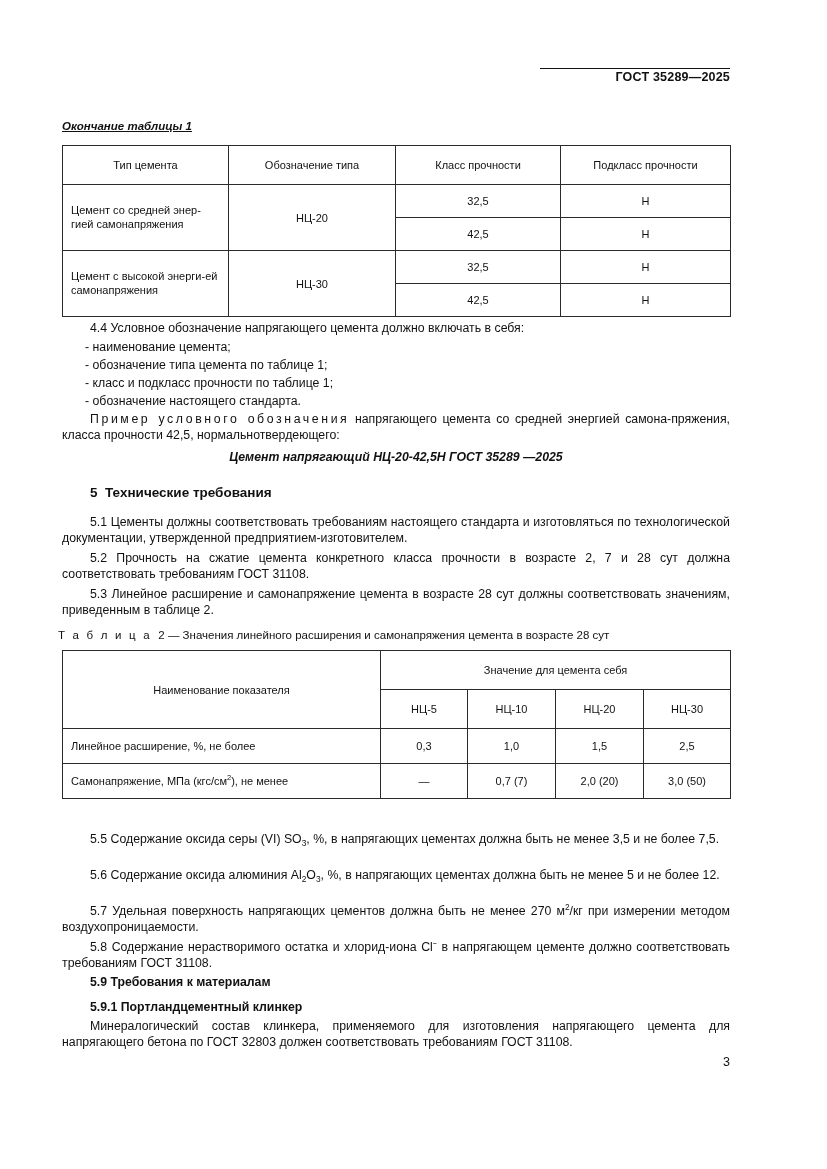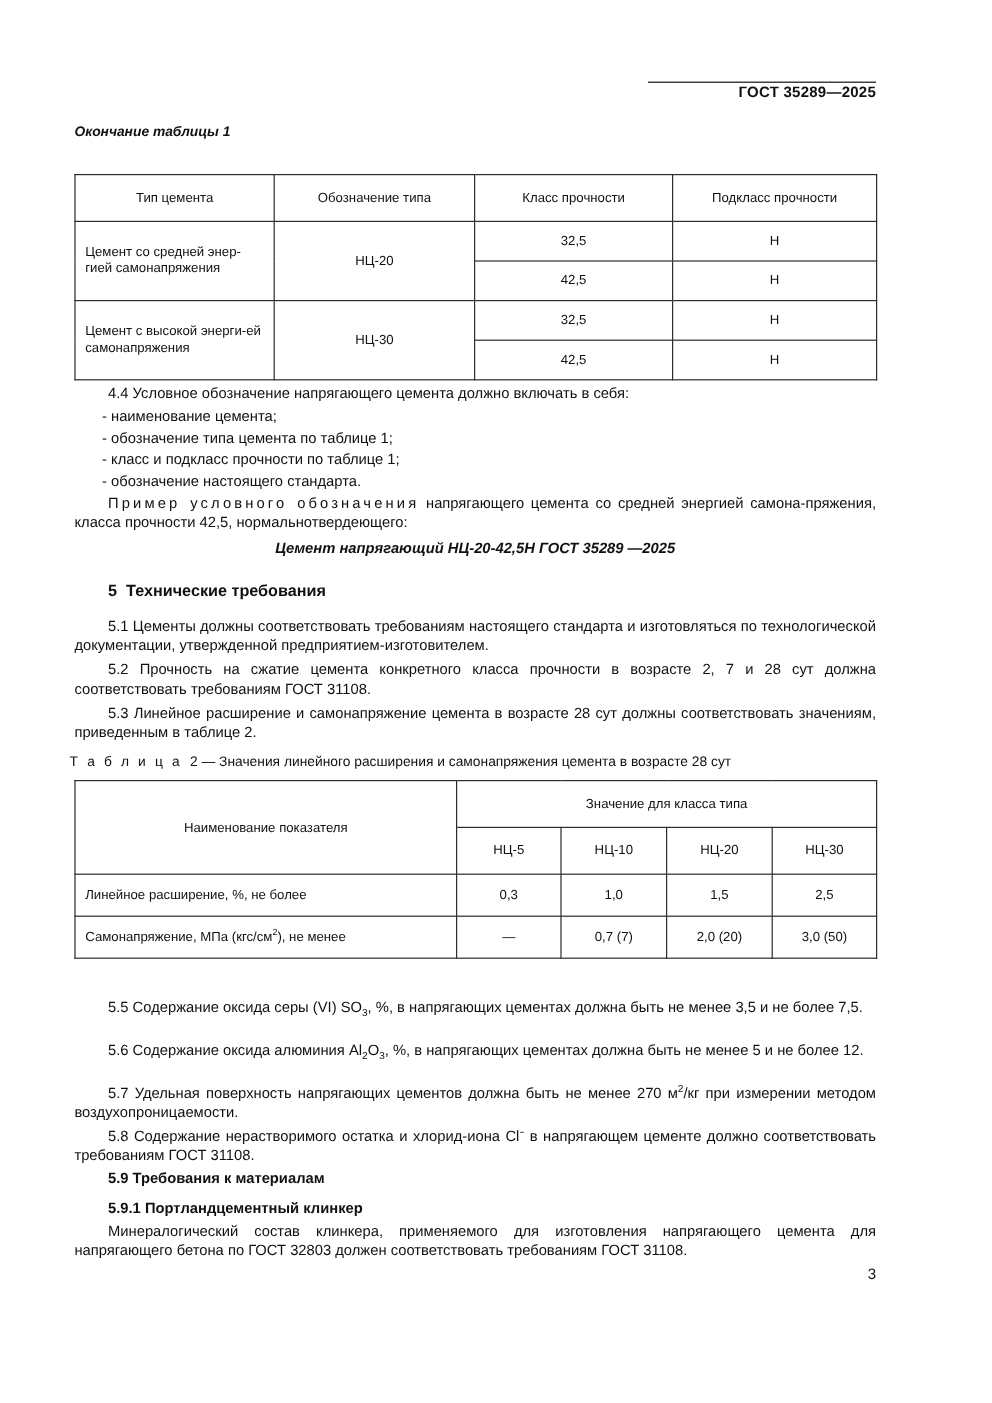--- a/index.html
+++ b/index.html
@@ -42,24 +42,25 @@
     font-size: 12.5px;
     font-weight: bold;
     letter-spacing: 0.2px;
     white-space: nowrap;
   }
 
   
   .tbl-cont-caption {
     position: absolute;
     left: 62px;
-    top: 104px;
+    top: 120px;
     font-size: 11.5px;
     font-style: italic;
     font-weight: bold;
+    text-decoration: underline;
   }
 
   
   table.doc-table {
     position: absolute;
     border-collapse: collapse;
     table-layout: fixed;
     font-size: 11px;
   }
   table.doc-table td,
@@ -228,21 +229,21 @@
     <colgroup>
       <col style="width:318px">
       <col style="width:87px">
       <col style="width:88px">
       <col style="width:88px">
       <col style="width:87px">
     </colgroup>
     <tbody>
       <tr>
         <th class="h-name" rowspan="2" style="height:62px;">Наименование показателя</th>
-        <th colspan="4" style="height:30px;">Значение для класса типа</th>
+        <th colspan="4" style="height:30px;">Значение для цемента себя</th>
       </tr>
       <tr>
         <th style="height:30px;">НЦ-5</th>
         <th>НЦ-10</th>
         <th>НЦ-20</th>
         <th>НЦ-30</th>
       </tr>
 
       <tr>
         <td class="c-name" style="height:26px;">

